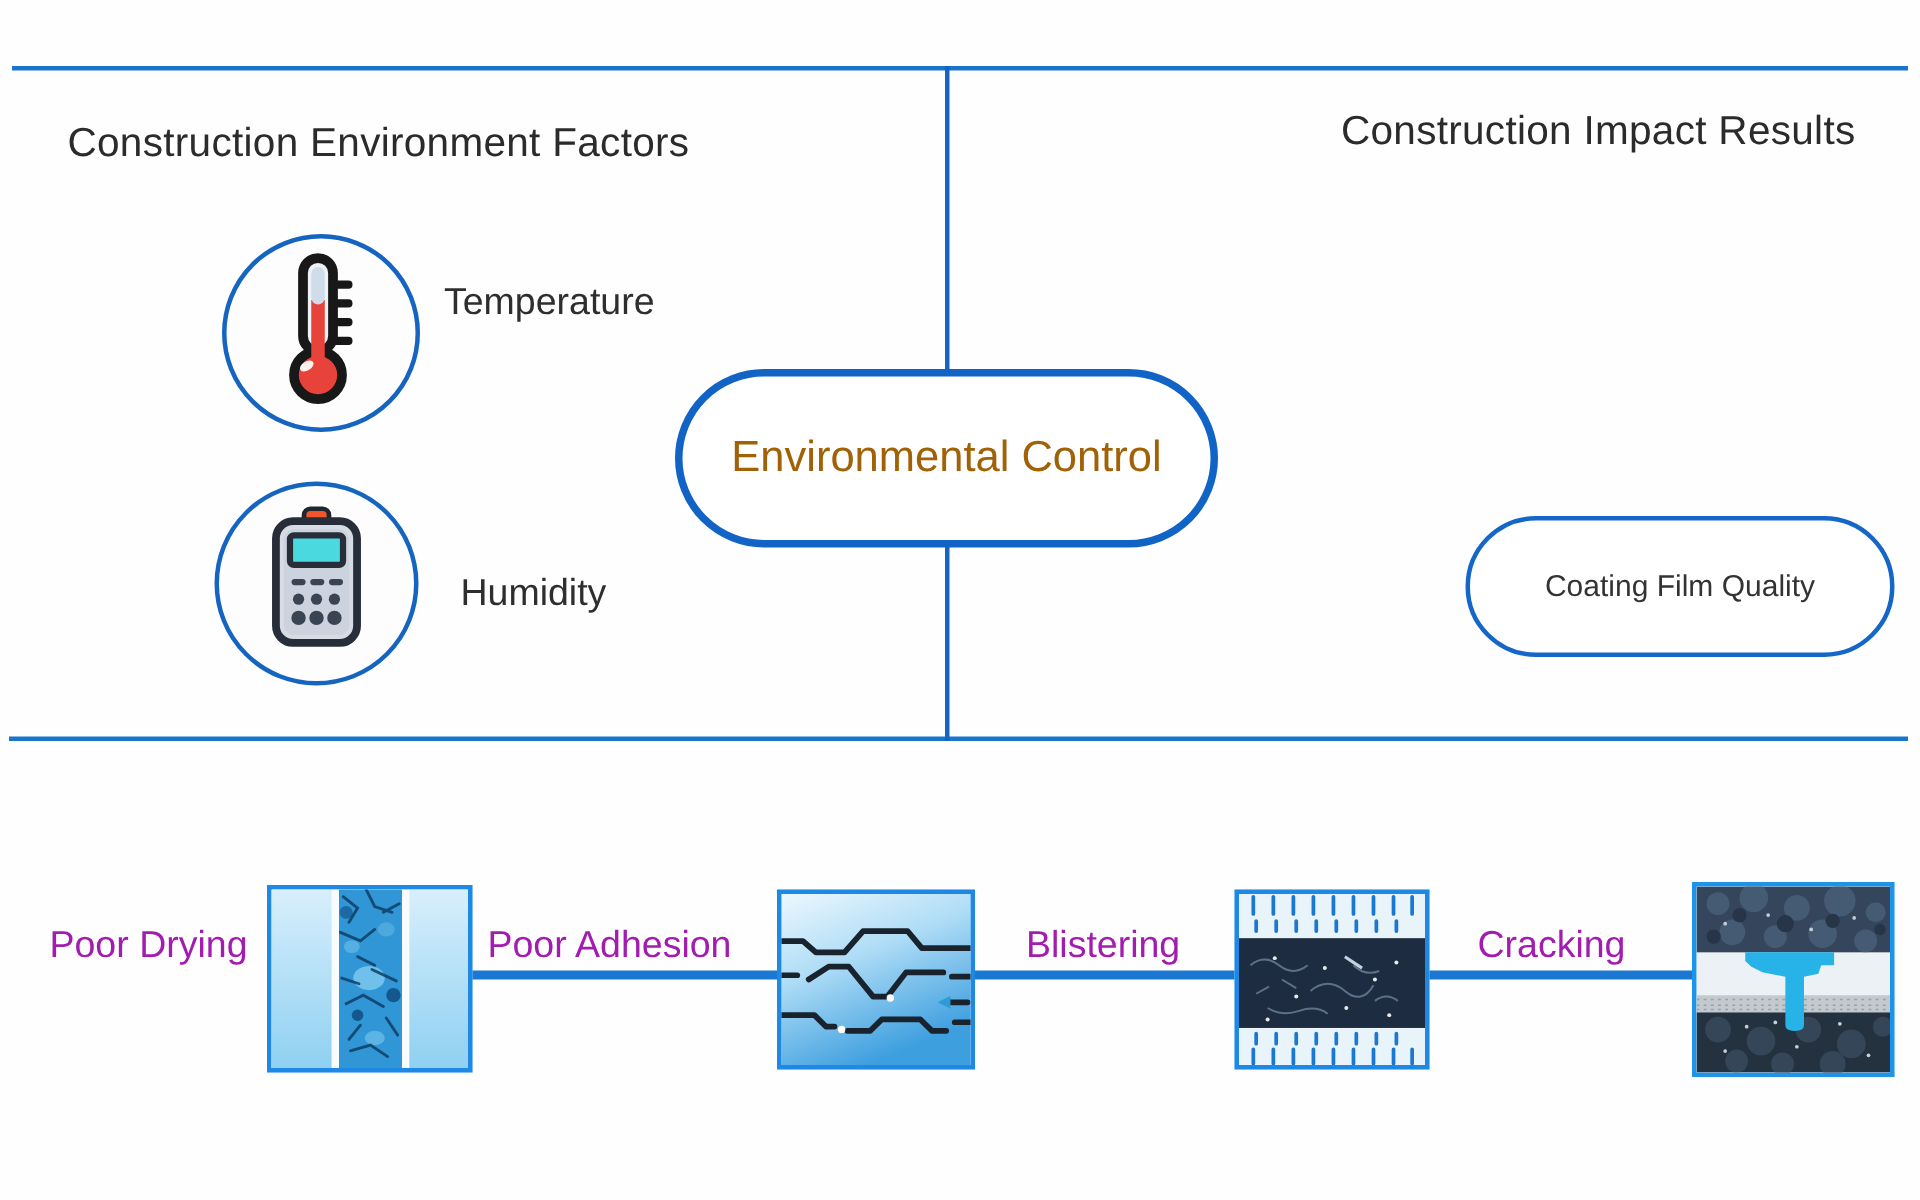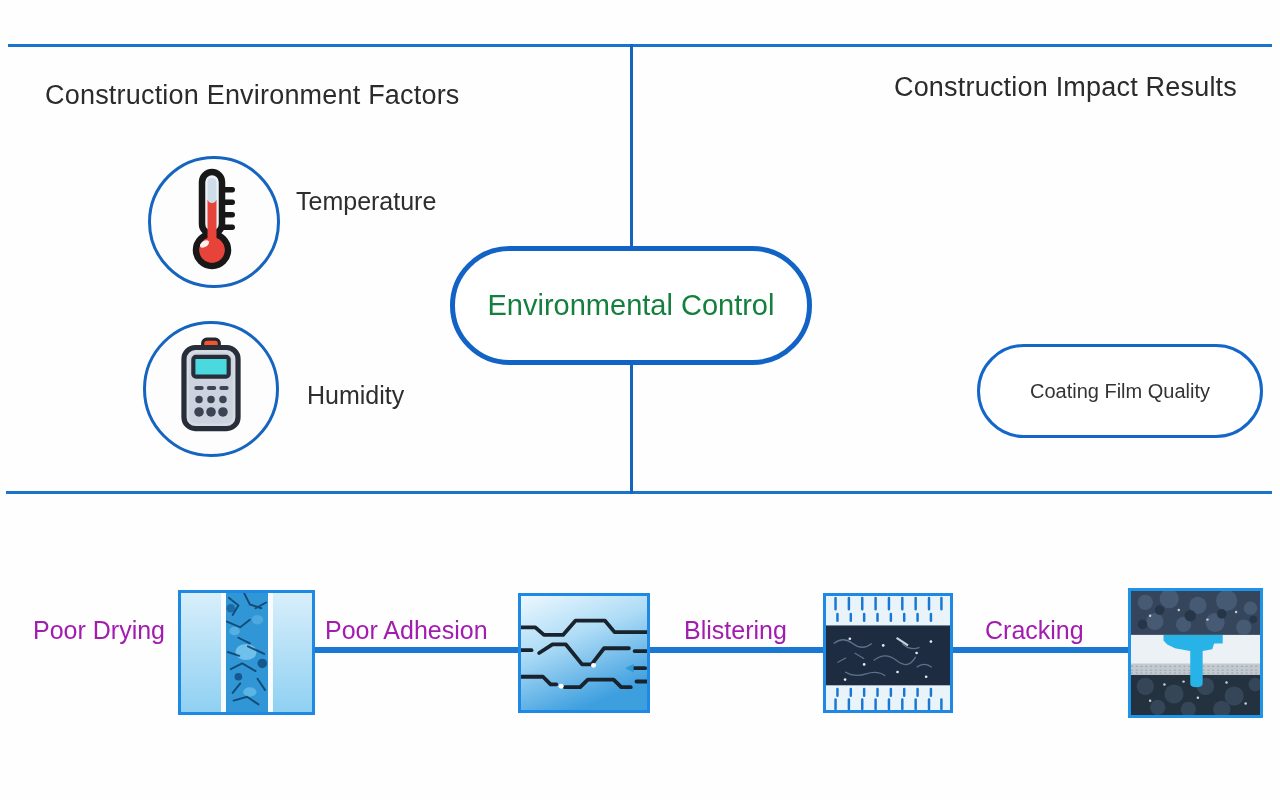--- a/index.html
+++ b/index.html
@@ -21,21 +21,21 @@
     display:flex;align-items:center;justify-content:center;box-sizing:border-box;}
   .circle-temp{left:148px;top:156px;width:132px;height:132px;}
   .circle-hum{left:143px;top:321px;width:136px;height:136px;}
   .factor-label{font-size:25px;color:#2e2e2e;white-space:nowrap;}
   .label-temp{left:296px;top:187px;}
   .label-hum{left:307px;top:381px;}
 
   .pill{box-sizing:border-box;display:flex;align-items:center;justify-content:center;
     background:#ffffff;white-space:nowrap;}
   .pill-center{left:450px;top:246px;width:362px;height:119px;border:5px solid #1263c6;
-    border-radius:60px;font-size:29px;color:#15803d;z-index:3;}
+    border-radius:60px;font-size:29px;color:#a16207;z-index:3;}
   .pill-result{border:3px solid #1467c8;font-size:20px;color:#333;}
   .pill-r1{left:977px;top:175px;width:286px;height:89px;border-radius:45px;}
   .pill-r2{left:977px;top:344px;width:286px;height:94px;border-radius:47px;}
 
   .defects-title{left:50px;top:518px;font-size:25px;color:#333;white-space:nowrap;}
   .conn{top:647px;height:6px;background:#1a78d2;z-index:1;}
   .connA{left:310px;width:212px;}
   .connB{left:646px;width:180px;}
   .connC{left:949px;width:182px;}
 

